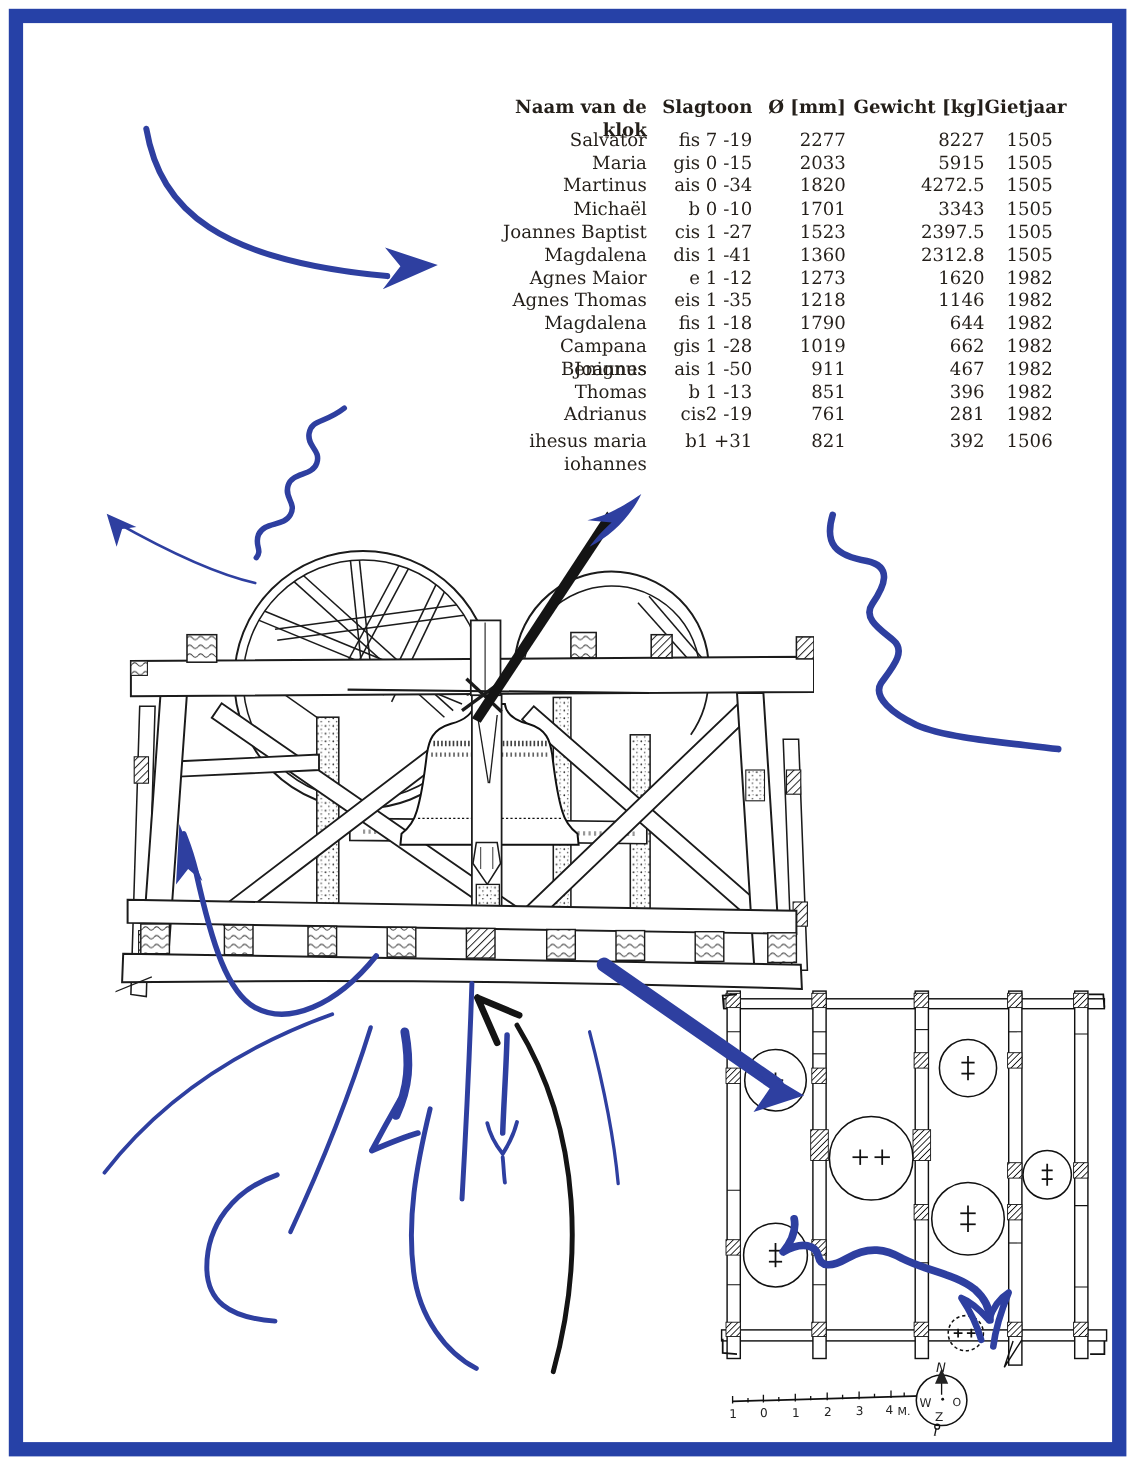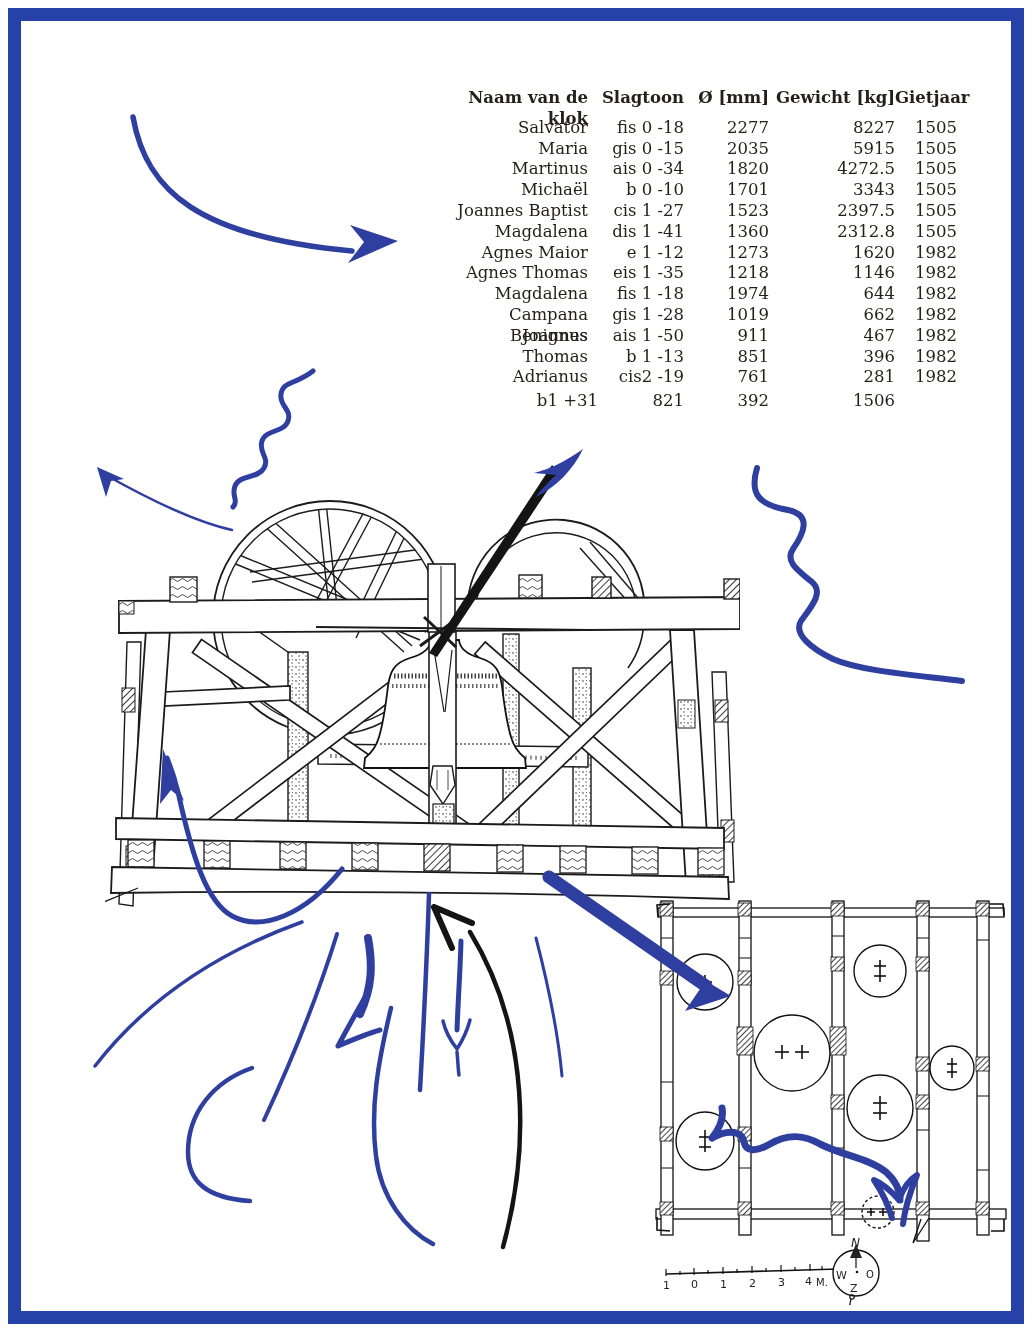--- a/index.html
+++ b/index.html
@@ -41,30 +41,30 @@
     <div class="t-row t-head">
       <span class="c-name">Naam van de klok</span>
       <span class="c-tone">Slagtoon</span>
       <span class="c-dia">Ø [mm]</span>
       <span class="c-wt">Gewicht [kg]</span>
       <span class="c-yr">Gietjaar</span>
     </div>
     <div>
     <div class="t-row">
       <span class="c-name">Salvator</span>
-      <span class="c-tone">fis 0 -18</span>
+      <span class="c-tone">fis 7 -19</span>
       <span class="c-dia">2277</span>
       <span class="c-wt">8227</span>
       <span class="c-yr">1505</span>
     </div>
 
     <div class="t-row">
       <span class="c-name">Maria</span>
       <span class="c-tone">gis 0 -15</span>
-      <span class="c-dia">2035</span>
+      <span class="c-dia">2033</span>
       <span class="c-wt">5915</span>
       <span class="c-yr">1505</span>
     </div>
 
     <div class="t-row">
       <span class="c-name">Martinus</span>
       <span class="c-tone">ais 0 -34</span>
       <span class="c-dia">1820</span>
       <span class="c-wt">4272.5</span>
       <span class="c-yr">1505</span>
@@ -106,21 +106,21 @@
       <span class="c-name">Agnes Thomas</span>
       <span class="c-tone">eis 1 -35</span>
       <span class="c-dia">1218</span>
       <span class="c-wt">1146</span>
       <span class="c-yr">1982</span>
     </div>
 
     <div class="t-row">
       <span class="c-name">Magdalena</span>
       <span class="c-tone">fis 1 -18</span>
-      <span class="c-dia">1974</span>
+      <span class="c-dia">1790</span>
       <span class="c-wt">644</span>
       <span class="c-yr">1982</span>
     </div>
 
     <div class="t-row">
       <span class="c-name">Campana Joannes</span>
       <span class="c-tone">gis 1 -28</span>
       <span class="c-dia">1019</span>
       <span class="c-wt">662</span>
       <span class="c-yr">1982</span>
@@ -144,20 +144,21 @@
 
     <div class="t-row">
       <span class="c-name">Adrianus</span>
       <span class="c-tone">cis2 -19</span>
       <span class="c-dia">761</span>
       <span class="c-wt">281</span>
       <span class="c-yr">1982</span>
     </div>
 
     <div class="t-row gap">
+      <span class="c-name">ihesus maria iohannes</span>
       <span class="c-tone">b1 +31</span>
       <span class="c-dia">821</span>
       <span class="c-wt">392</span>
       <span class="c-yr">1506</span>
     </div>
   </div>
   </div>
 
   <svg id="frame-svg" width="635" height="430" viewBox="105 480 635 430">
     <defs>

